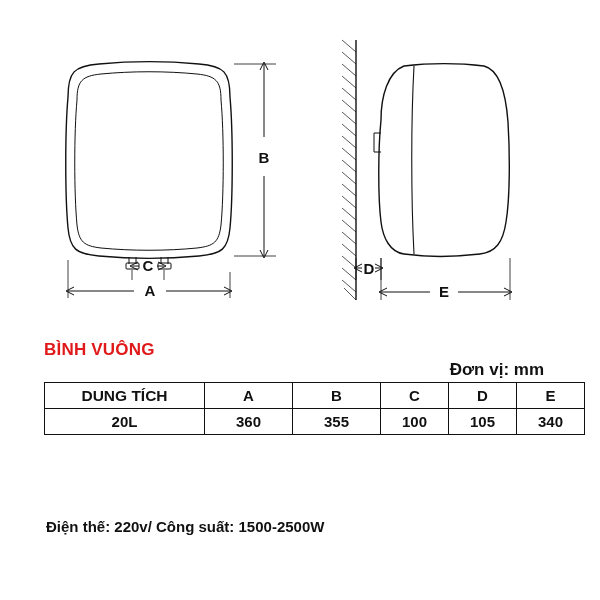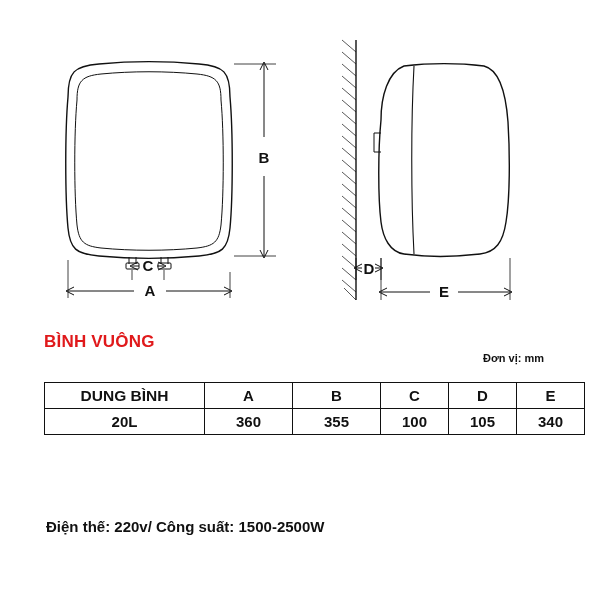--- a/index.html
+++ b/index.html
@@ -23,38 +23,38 @@
   .diagram-area {
     position: absolute;
     left: 0;
     top: 0;
     width: 600px;
     height: 330px;
   }
   .title-row {
     position: absolute;
     left: 0;
-    top: 332px;
+    top: 340px;
     width: 600px;
     height: 40px;
   }
   .main-title {
     position: absolute;
     left: 44px;
     top: 0px;
     font-size: 17px;
     font-weight: bold;
     color: #e0191b;
     letter-spacing: 0.2px;
   }
   .unit-note {
     position: absolute;
     right: 56px;
     top: 20px;
-    font-size: 11px;
+    font-size: 17px;
     font-weight: bold;
     color: #111;
   }
   table.spec {
     position: absolute;
     left: 44px;
     top: 382px;
     width: 512px;
     border-collapse: collapse;
     table-layout: fixed;
@@ -218,21 +218,21 @@
     <colgroup>
       <col style="width:160px">
       <col style="width:88px">
       <col style="width:88px">
       <col style="width:68px">
       <col style="width:68px">
       <col style="width:68px">
     </colgroup>
     <thead>
       <tr>
-        <th class="col-name">DUNG BÌNH</th>
+        <th class="col-name">DUNG TÍCH</th>
         <th>A</th>
         <th>B</th>
         <th>C</th>
         <th>D</th>
         <th>E</th>
       </tr>
     </thead>
     <tbody>
       <tr>
         <td class="cell-vol">20L</td>

